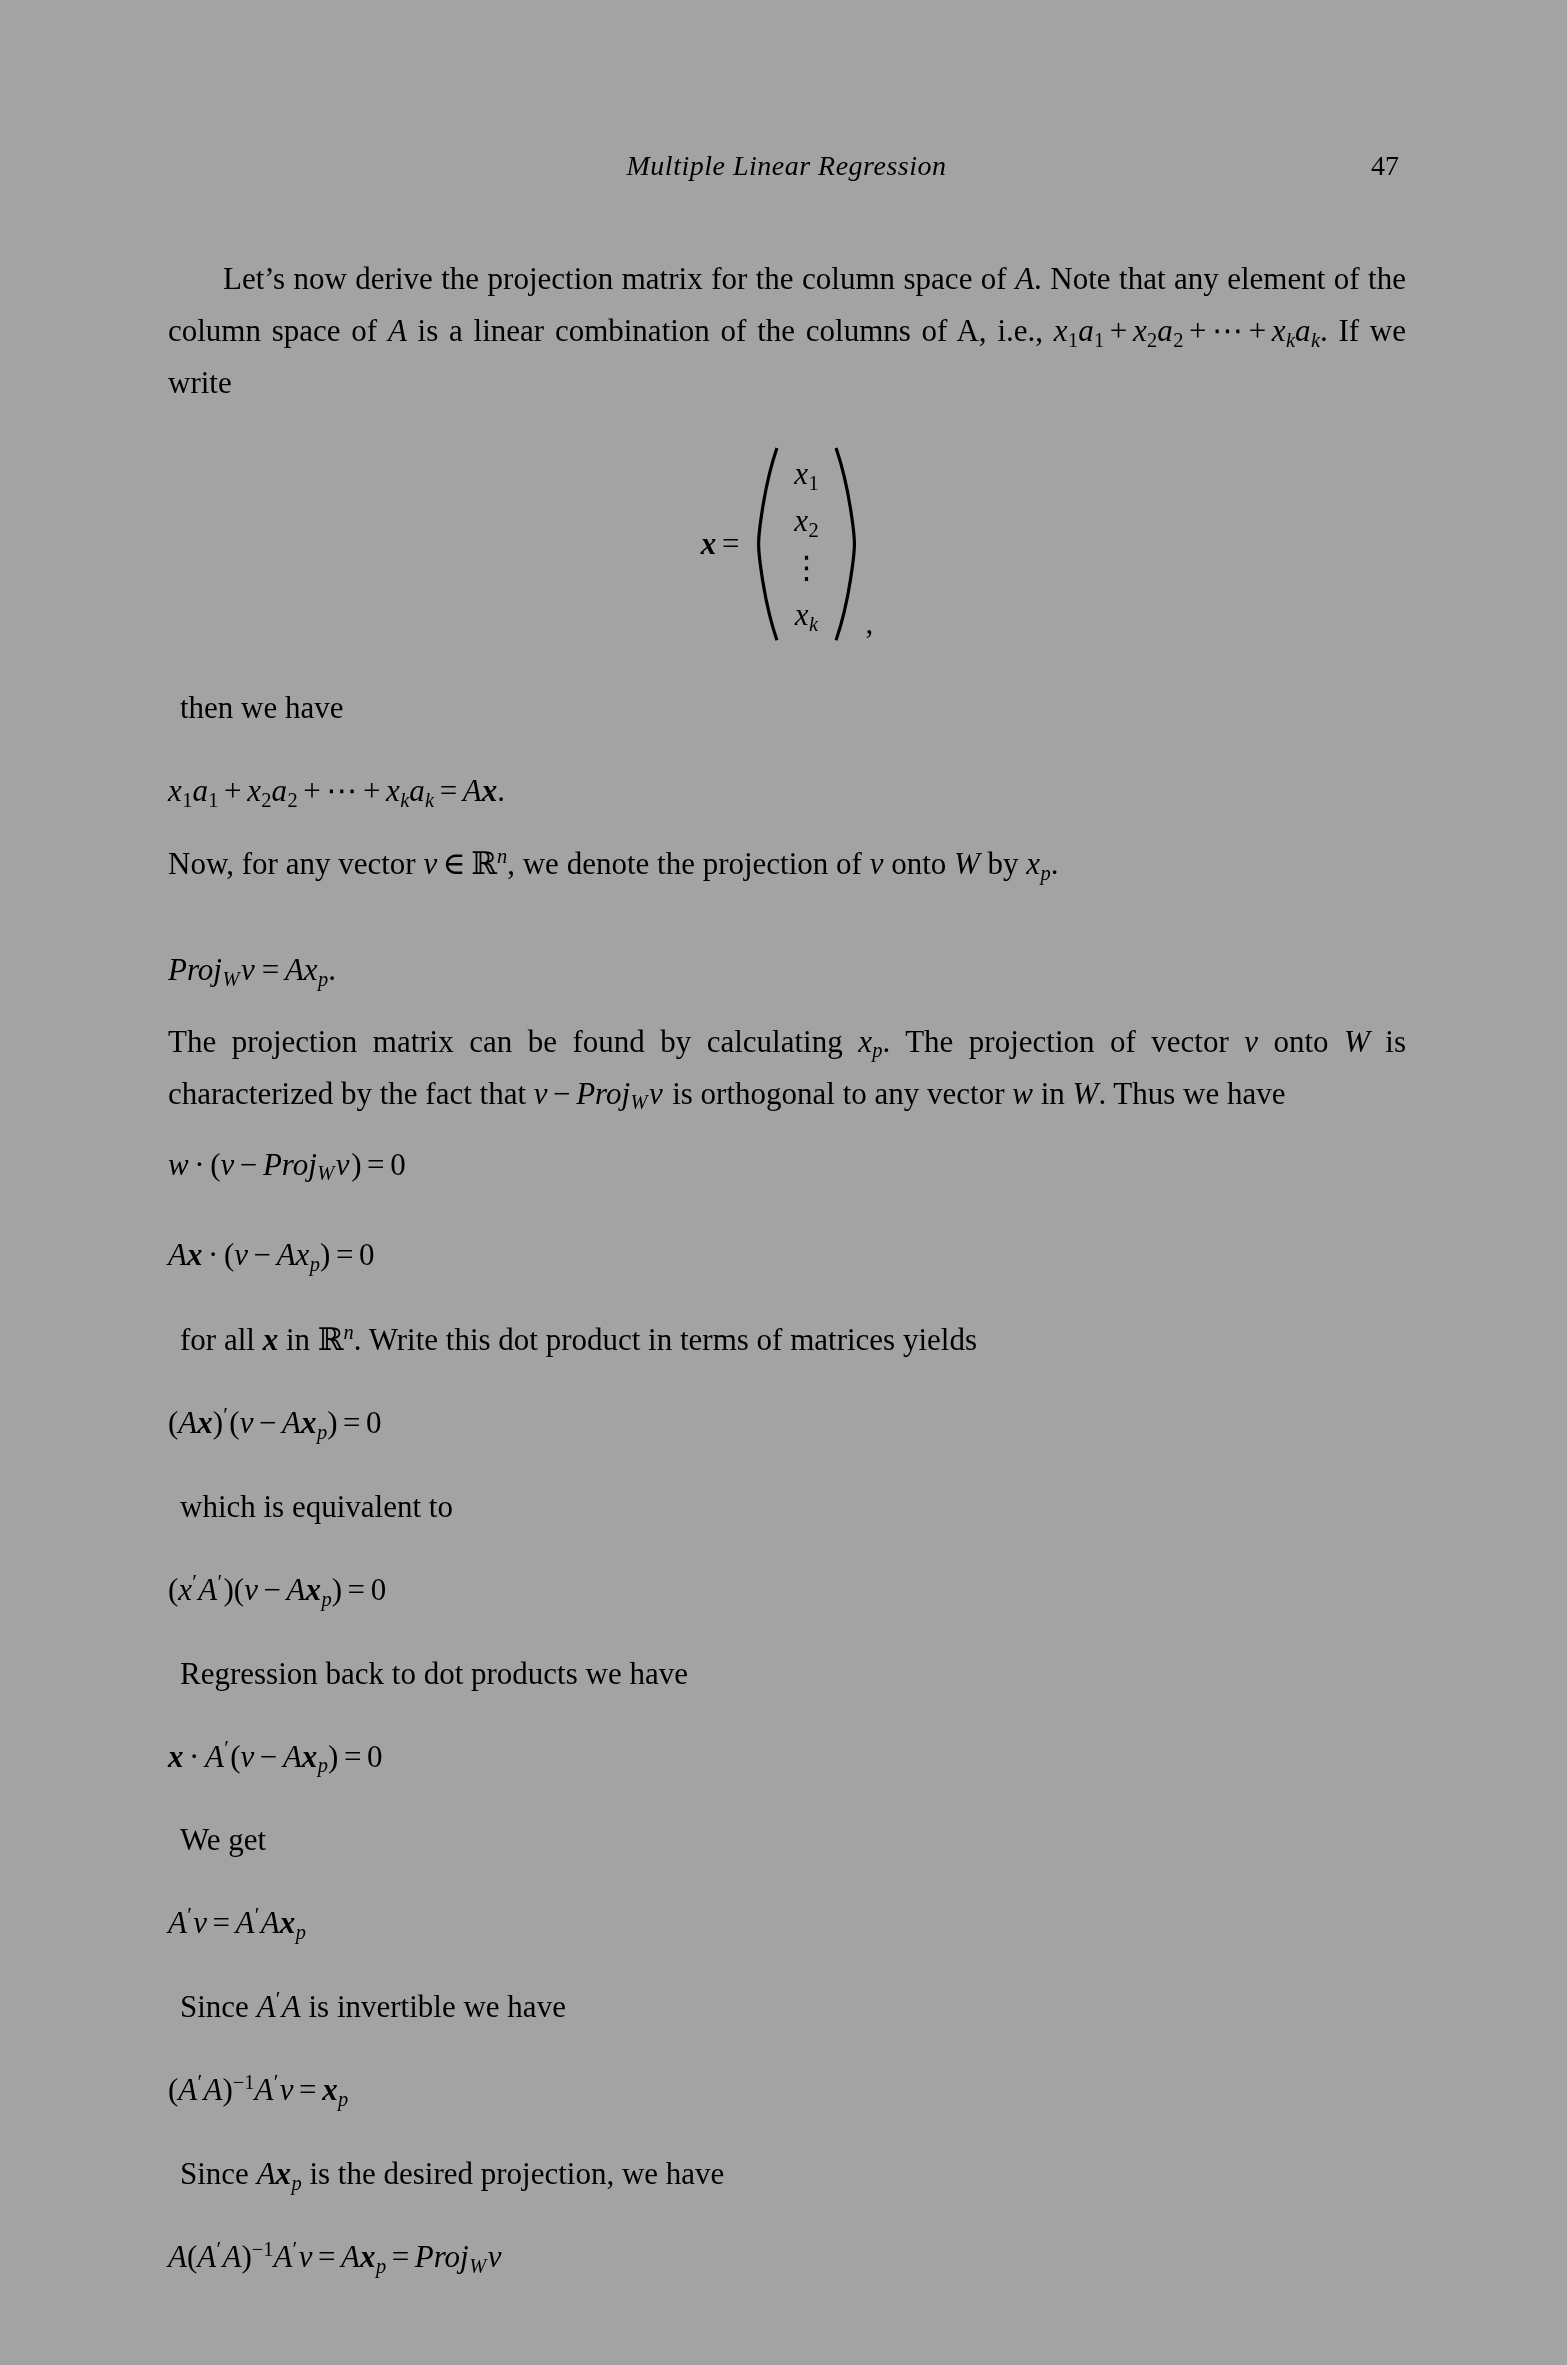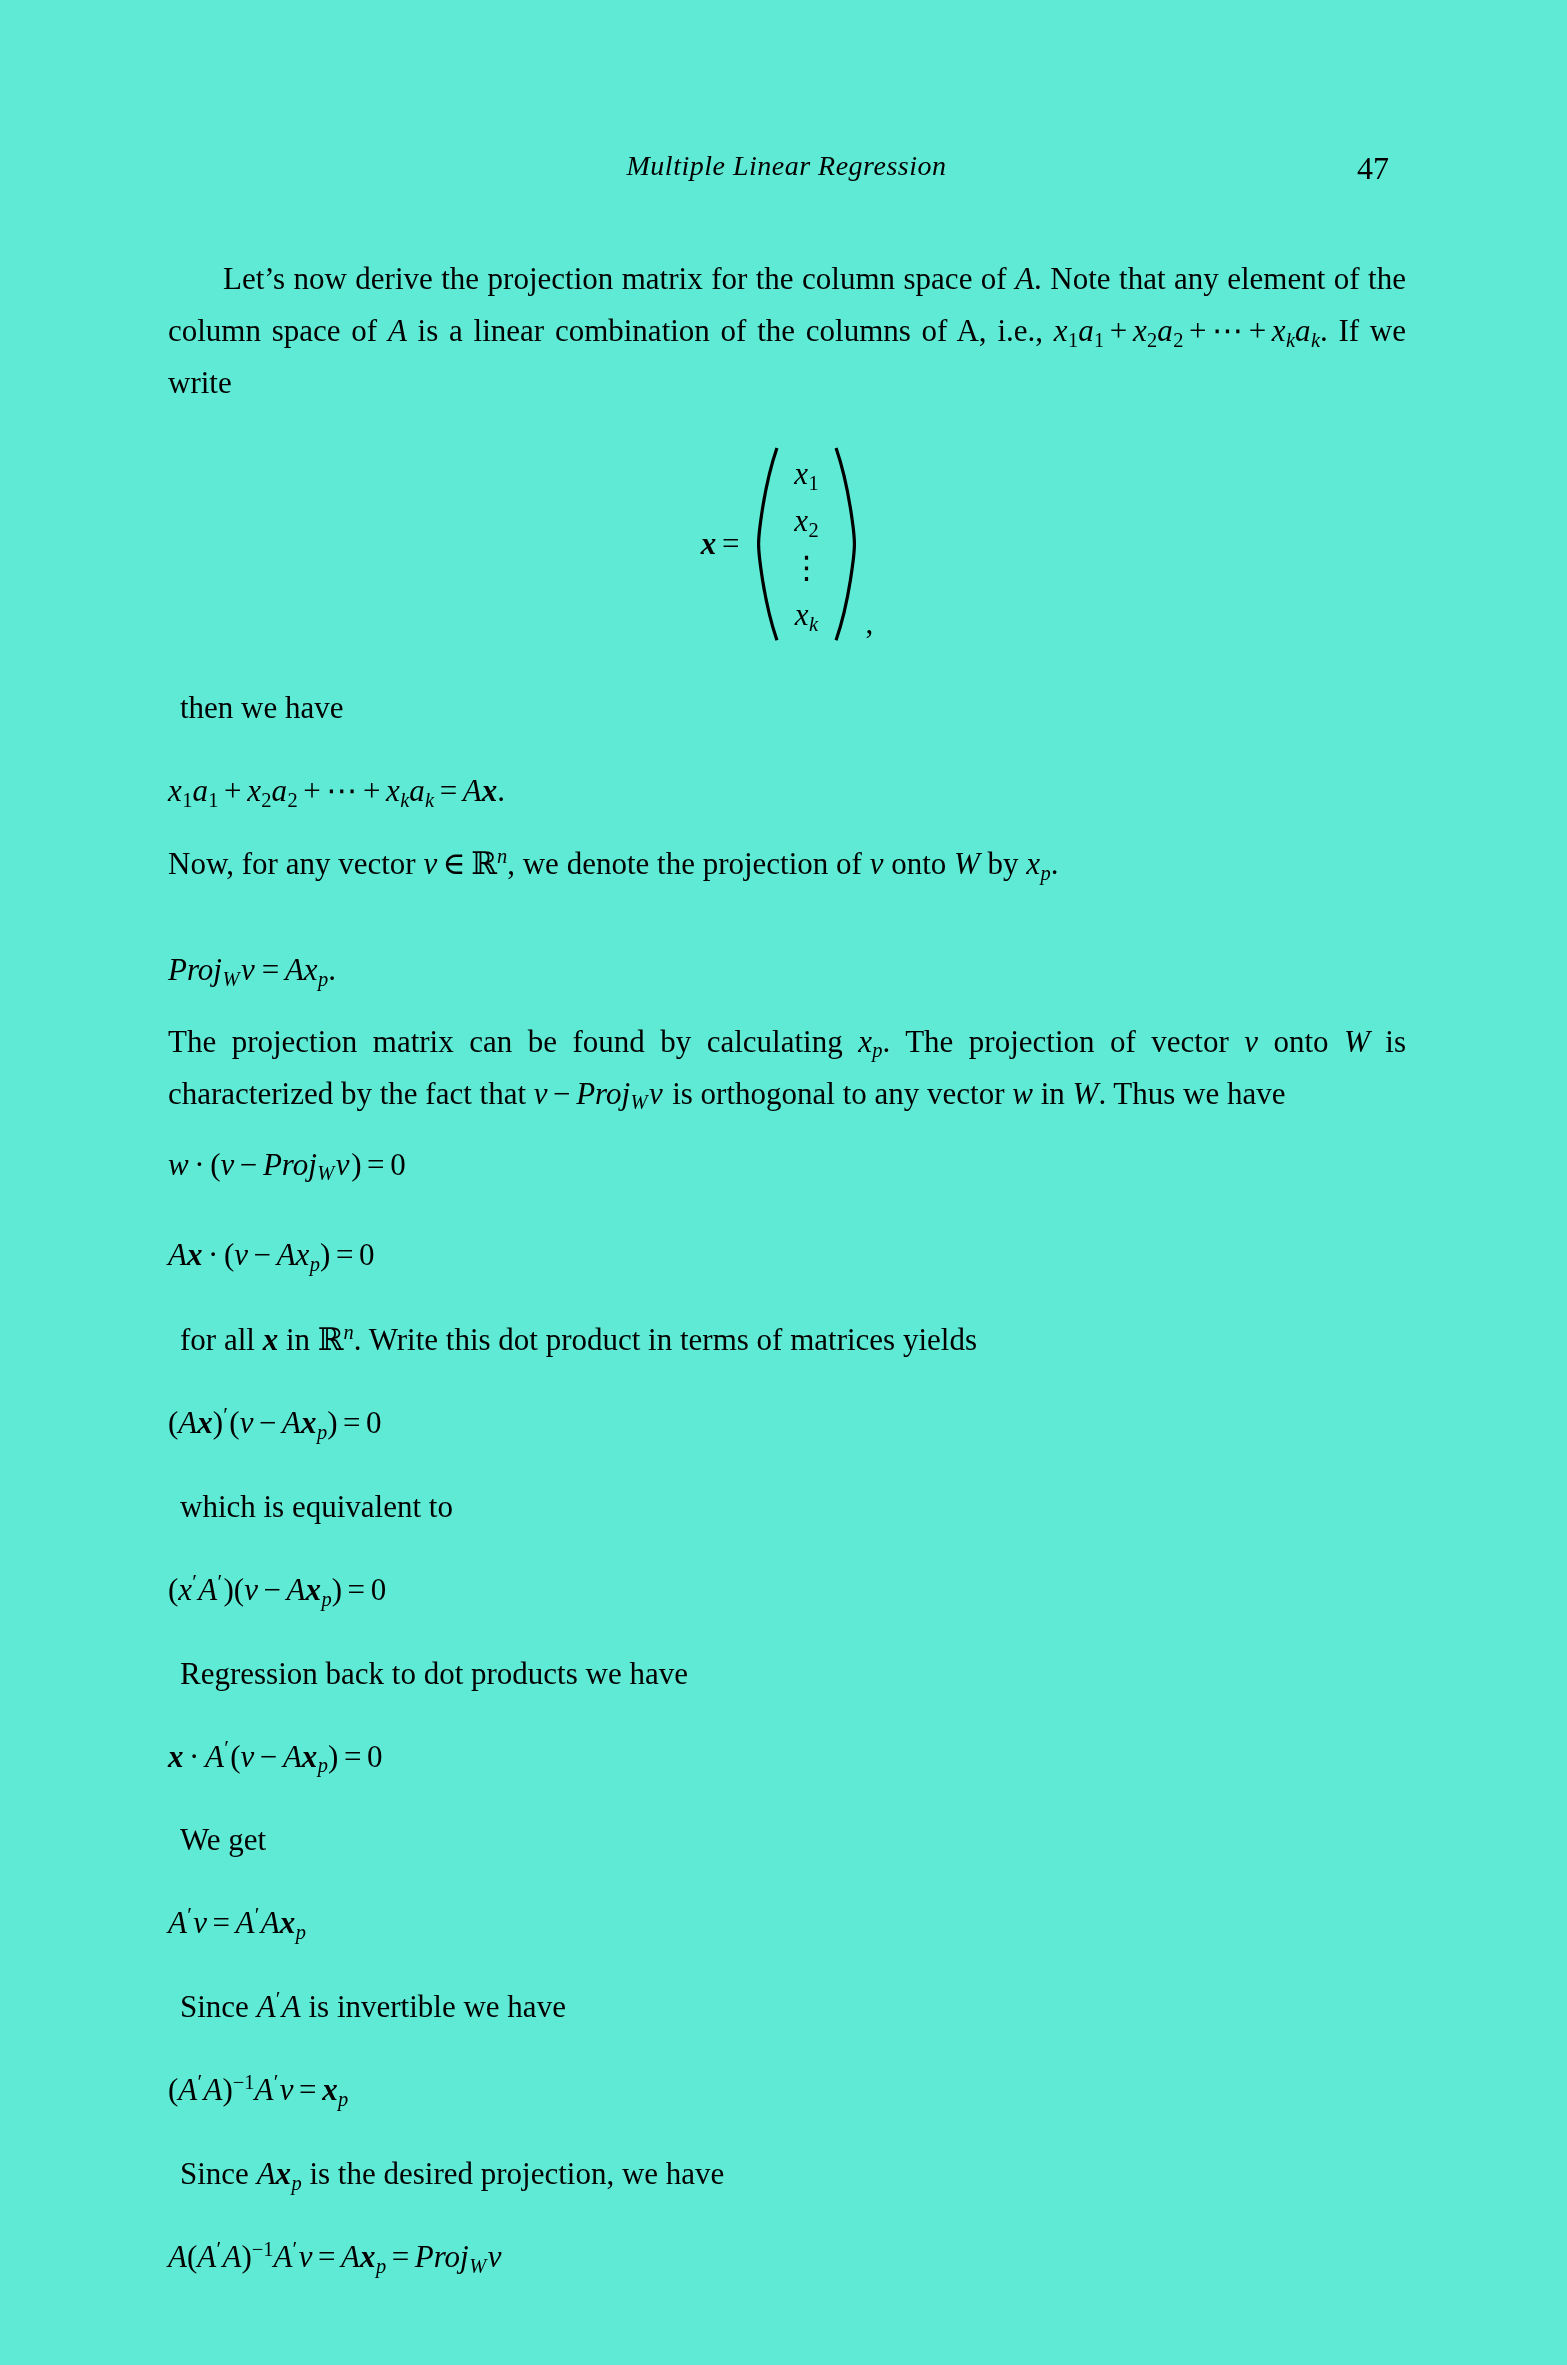--- a/index.html
+++ b/index.html
@@ -13,21 +13,21 @@
     height: 2366px;
     font-family: "Liberation Serif", "DejaVu Serif", serif;
     color: #000000;
     -webkit-font-smoothing: antialiased;
   }
 
   .page {
     position: relative;
     width: 1568px;
     height: 2366px;
-    background: #5eead4;
+    background: #a3a3a3;
     overflow: hidden;
   }
 
   
   .running-head {
     position: absolute;
     left: 168px;
     right: 163px;
     top: 150px;
     height: 46px;
@@ -37,23 +37,23 @@
     left: 50%;
     top: 0;
     transform: translateX(-50%);
     font-style: italic;
     font-size: 28px;
     letter-spacing: 0.5px;
     white-space: nowrap;
   }
   .running-head-folio {
     position: absolute;
-    right: 16px;
+    right: 6px;
     top: 0;
-    font-size: 32px;
+    font-size: 28px;
   }
 
   
   .column {
     position: absolute;
     left: 168px;
     top: 253px;
     width: 1238px;
   }
 

